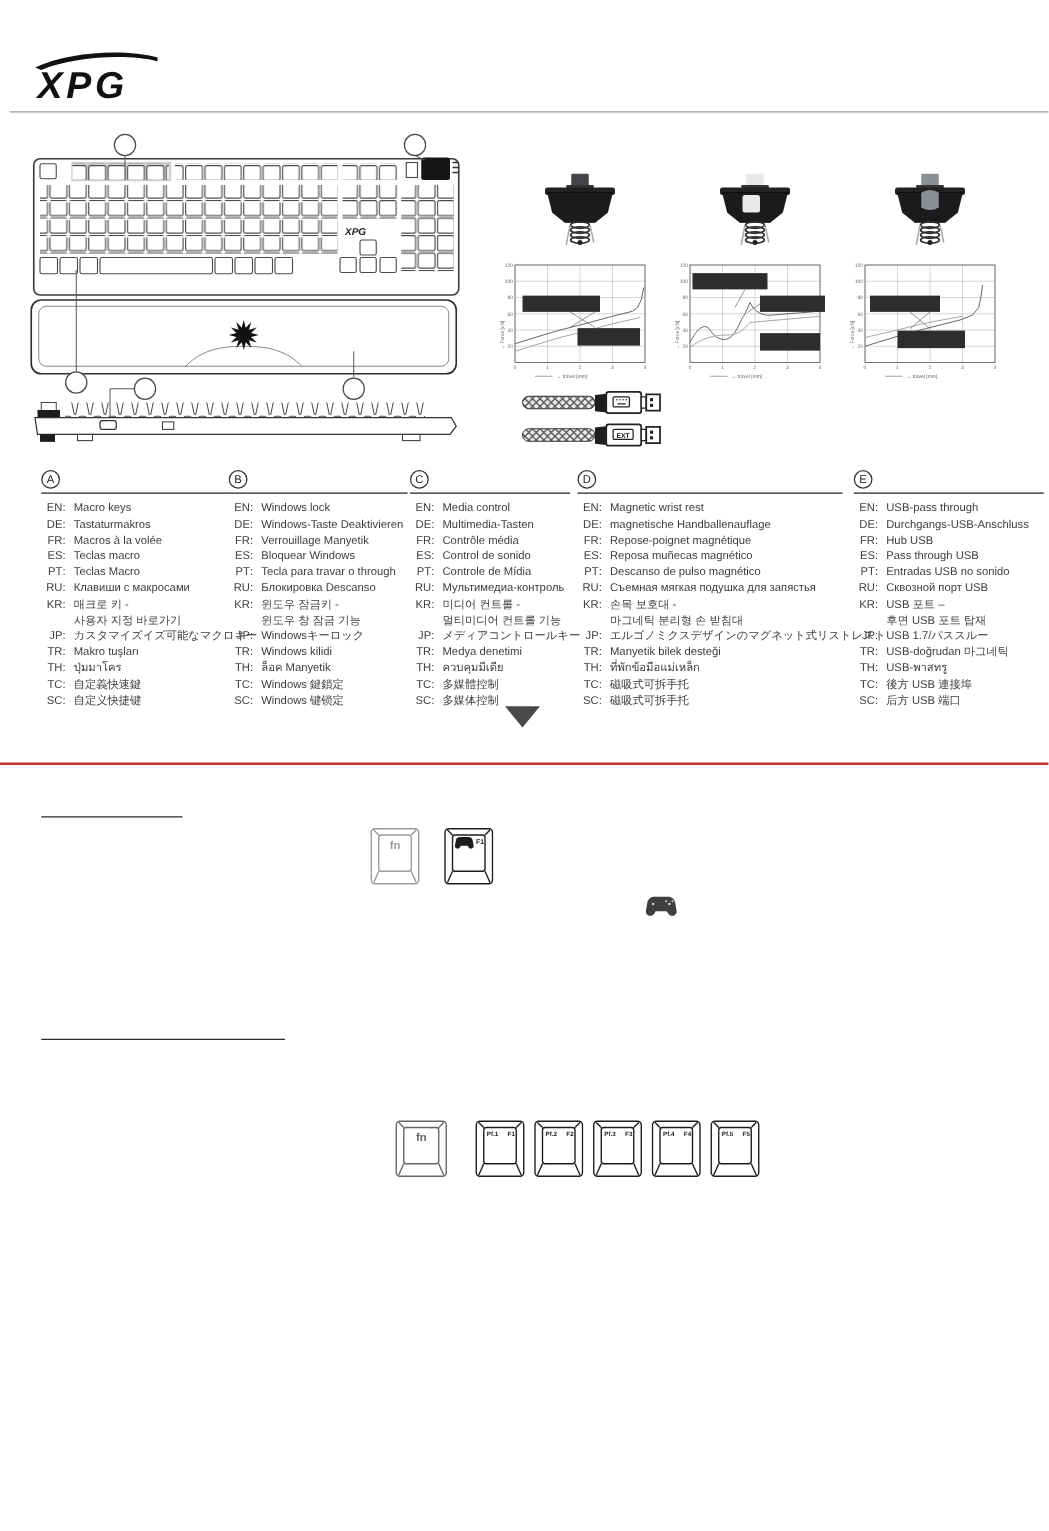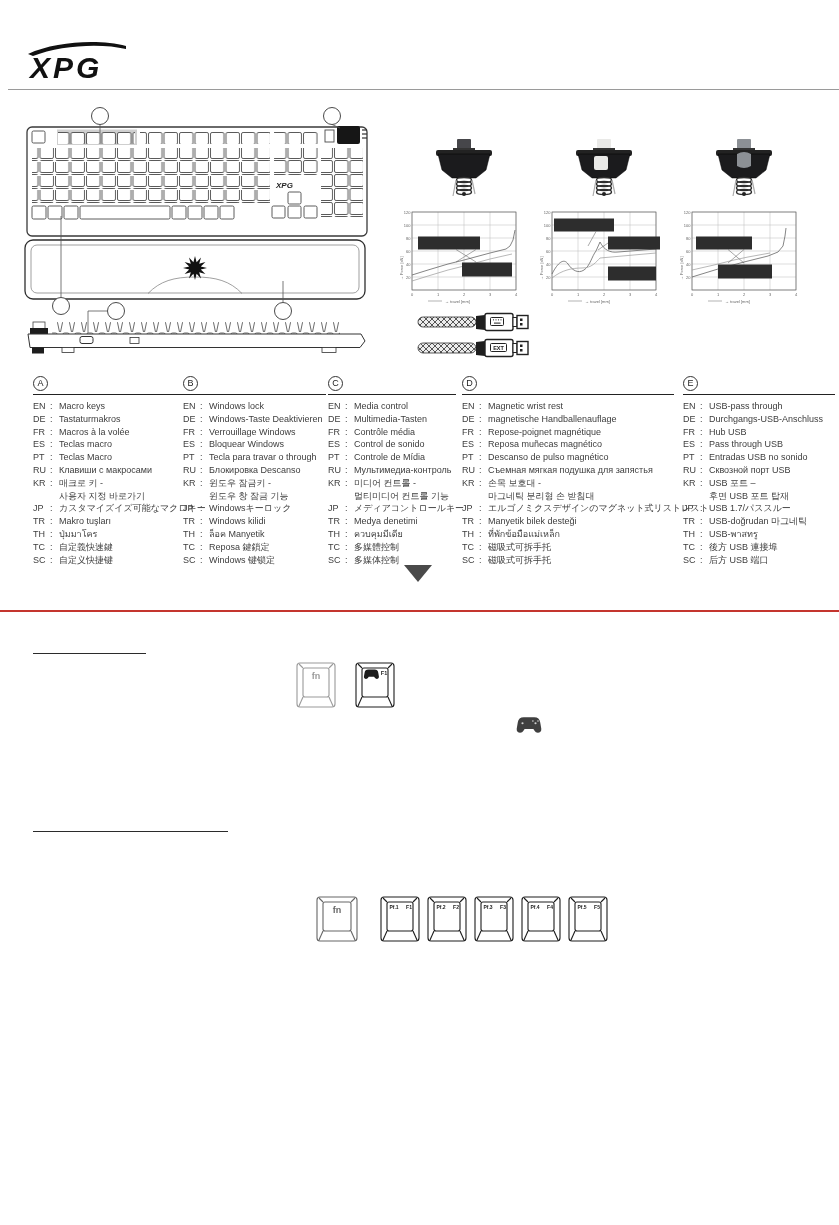--- a/index.html
+++ b/index.html
@@ -13,21 +13,21 @@
   .lcol{position:absolute;top:0;}
   .lcol-A{left:33px;width:150px;}
   .lcol-B{left:183px;width:143px;}
   .lcol-C{left:328px;width:128px;}
   .lcol-D{left:462px;width:212px;}
   .lcol-E{left:683px;width:152px;}
   .lhead{width:13px;height:13px;border:1px solid #333;border-radius:50%;
          font-size:9px;line-height:13px;text-align:center;margin-bottom:3px;color:#222;}
   .lrule{border-top:1.4px solid #222;margin-bottom:5px;}
   .lrow{display:flex;font-size:9px;line-height:12.8px;white-space:nowrap;color:#3d3d3d;}
-  .lcode{width:17px;flex:none;}
+  .lcode{width:17px;flex:none;text-align:right;}
   .lsep{width:9px;flex:none;}
   .lcont{padding-left:26px;}
   
   .tri{left:404px;top:565px;width:0;height:0;border-left:14px solid transparent;
        border-right:14px solid transparent;border-top:17px solid #4a4a4a;}
   .reddiv{left:0;top:610px;width:839px;height:1.5px;background:#c4352e;}
   .srule1{left:33px;top:653px;width:113px;border-bottom:1.6px solid #2b2b2b;height:0;}
   .srule2{left:33px;top:831px;width:195px;border-bottom:1.6px solid #2b2b2b;height:0;}
   
   .switches{position:absolute;left:398px;top:130px;display:flex;gap:8px;}
@@ -381,21 +381,21 @@
           <span class="ltext">Windows lock</span>
         </div>
         <div class="lrow">
           <span class="lcode">DE</span>
           <span class="lsep">:</span>
           <span class="ltext">Windows-Taste Deaktivieren</span>
         </div>
         <div class="lrow">
           <span class="lcode">FR</span>
           <span class="lsep">:</span>
-          <span class="ltext">Verrouillage Windows</span>
+          <span class="ltext">Verrouillage Manyetik</span>
         </div>
         <div class="lrow">
           <span class="lcode">ES</span>
           <span class="lsep">:</span>
           <span class="ltext">Bloquear Windows</span>
         </div>
         <div class="lrow">
           <span class="lcode">PT</span>
           <span class="lsep">:</span>
           <span class="ltext">Tecla para travar o through</span>
@@ -424,21 +424,21 @@
           <span class="ltext">Windows kilidi</span>
         </div>
         <div class="lrow">
           <span class="lcode">TH</span>
           <span class="lsep">:</span>
           <span class="ltext">ล็อค Manyetik</span>
         </div>
         <div class="lrow">
           <span class="lcode">TC</span>
           <span class="lsep">:</span>
-          <span class="ltext">Reposa 鍵鎖定</span>
+          <span class="ltext">Windows 鍵鎖定</span>
         </div>
         <div class="lrow">
           <span class="lcode">SC</span>
           <span class="lsep">:</span>
           <span class="ltext">Windows 键锁定</span>
         </div>
       </div>
       <div class="lcol lcol-C">
         <div class="lhead">C</div>
         <div class="lrule"></div>

